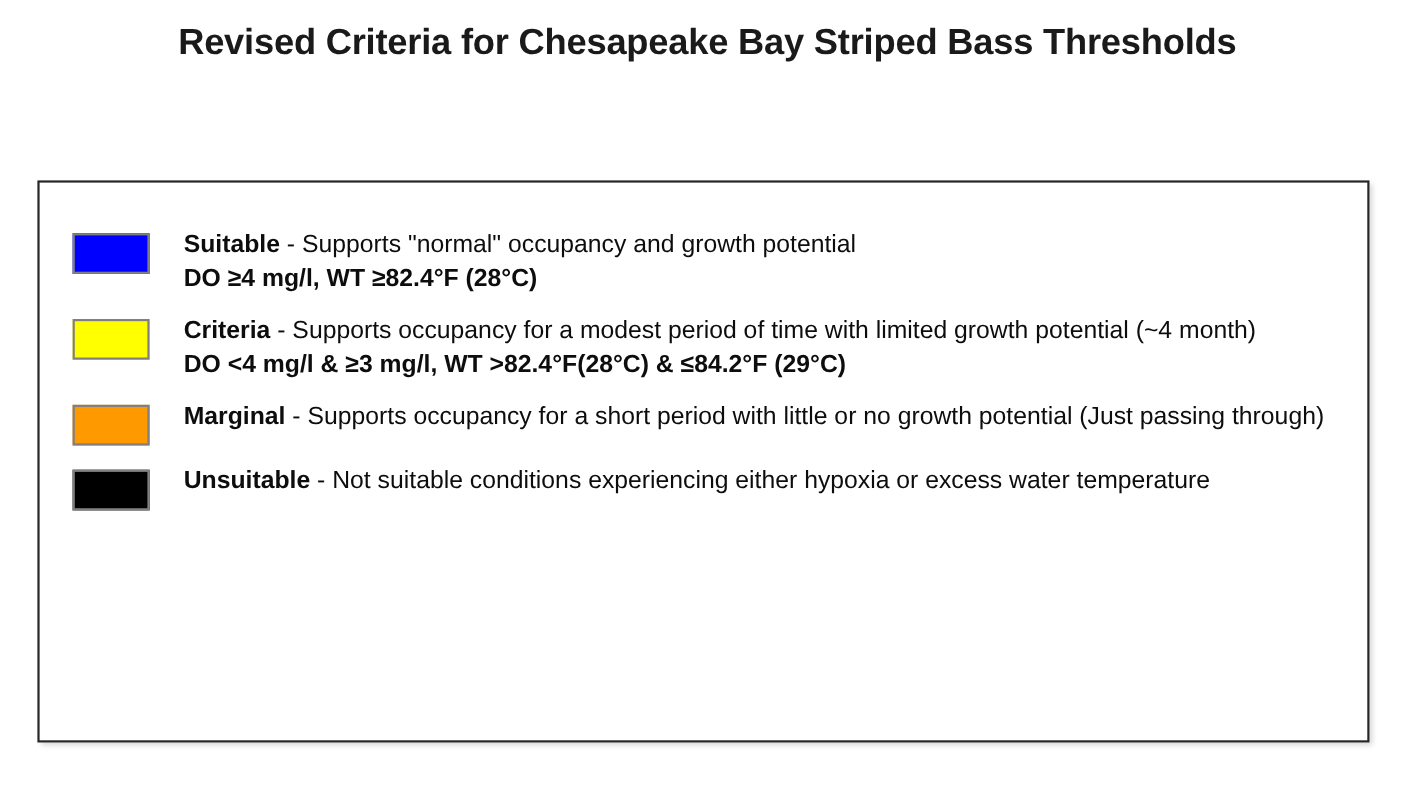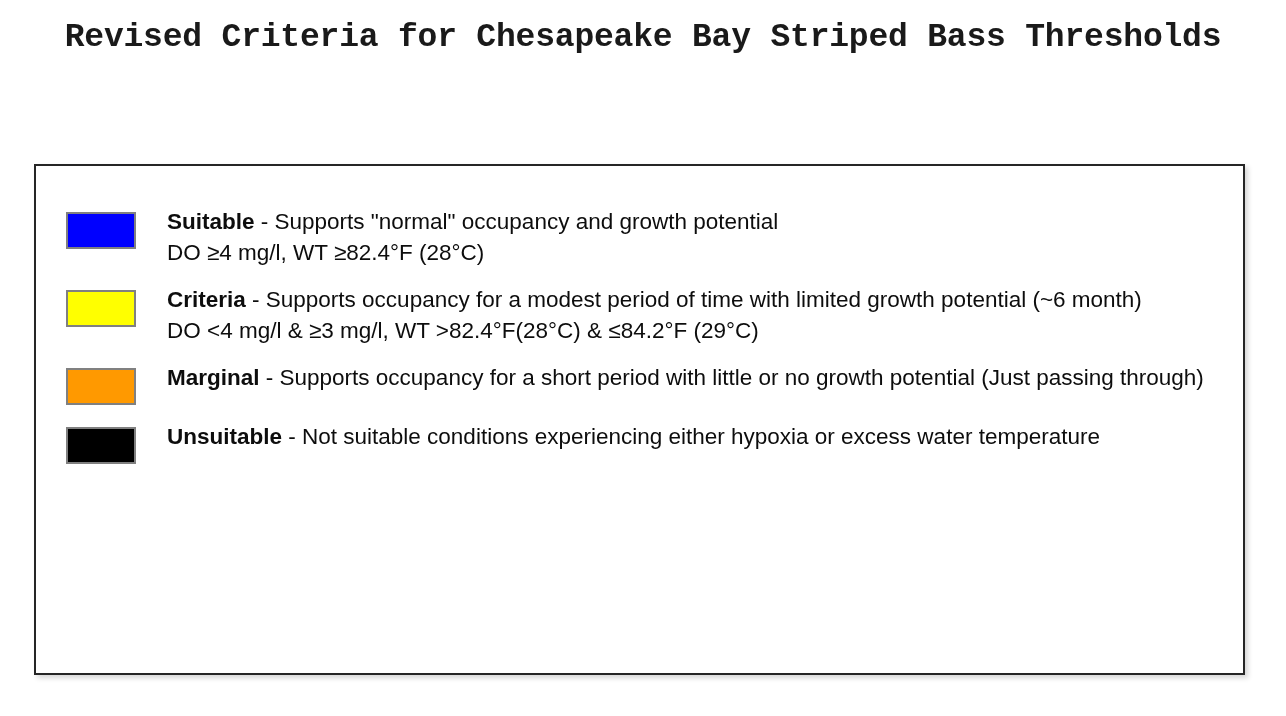--- a/index.html
+++ b/index.html
@@ -25,21 +25,21 @@
     left: 0;
     top: 16px;
     width: 1286px;
     text-align: center;
     font-size: 33px;
     font-weight: bold;
     line-height: 43px;
     color: #1a1a1a;
     letter-spacing: -0.2px;
   }
-  .title-line { display: block; white-space: nowrap; font-family: Liberation Mono, monospace; }
+  .title-line { display: block; white-space: nowrap; }
 
   
   .legend-box {
     position: absolute;
     left: 34px;
     top: 164px;
     width: 1211px;
     height: 511px;
     background: #ffffff;
     border: 2px solid #262626;
@@ -75,42 +75,42 @@
   .legend-text {
     flex: 1 1 auto;
     padding-left: 31px;
     font-size: 22.5px;
     line-height: 31px;
     color: #0d0d0d;
   }
 
   .legend-term { font-weight: bold; }
   .legend-desc { font-weight: normal; }
-  .legend-values { display: block; font-weight: normal; }
+  .legend-values { display: block; font-weight: bold; }
 </style>
 </head>
 <body>
 
 <div class="slide">
 
   <div class="title">
     <span class="title-line">Revised Criteria for Chesapeake Bay Striped Bass Thresholds</span>
   </div>
 
   <div class="legend-box">
     <div class="legend-list">
 
       <div class="legend-item">
         <span class="swatch" style="background: rgb(0, 0, 255); border-color: rgb(128, 128, 128);"></span>
         <span class="legend-text"><span class="legend-term">Suitable</span><span class="legend-desc"> - Supports "normal" occupancy and growth potential</span><span class="legend-values">DO ≥4 mg/l, WT ≥82.4°F (28°C)</span></span>
       </div>
 
       <div class="legend-item">
         <span class="swatch" style="background: rgb(255, 255, 0); border-color: rgb(128, 128, 128);"></span>
-        <span class="legend-text"><span class="legend-term">Criteria</span><span class="legend-desc"> - Supports occupancy for a modest period of time with limited growth potential (~6 month)</span><span class="legend-values">DO &lt;4 mg/l &amp; ≥3 mg/l, WT &gt;82.4°F(28°C) &amp; ≤84.2°F (29°C)</span></span>
+        <span class="legend-text"><span class="legend-term">Criteria</span><span class="legend-desc"> - Supports occupancy for a modest period of time with limited growth potential (~4 month)</span><span class="legend-values">DO &lt;4 mg/l &amp; ≥3 mg/l, WT &gt;82.4°F(28°C) &amp; ≤84.2°F (29°C)</span></span>
       </div>
 
       <div class="legend-item">
         <span class="swatch" style="background: rgb(255, 153, 0); border-color: rgb(128, 128, 128);"></span>
         <span class="legend-text"><span class="legend-term">Marginal</span><span class="legend-desc"> - Supports occupancy for a short period with little or no growth potential (Just passing through)</span></span>
       </div>
 
       <div class="legend-item">
         <span class="swatch" style="background: rgb(0, 0, 0); border-color: rgb(128, 128, 128);"></span>
         <span class="legend-text"><span class="legend-term">Unsuitable</span><span class="legend-desc"> - Not suitable conditions experiencing either hypoxia or excess water temperature</span></span>

